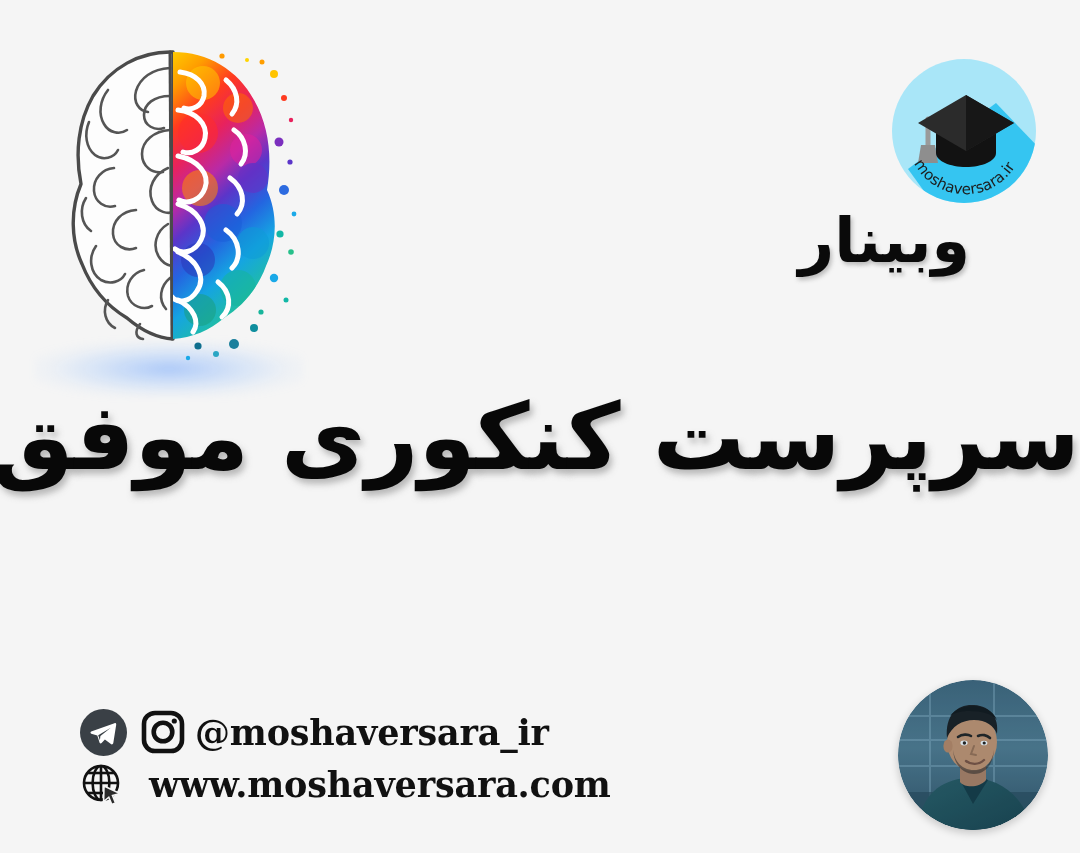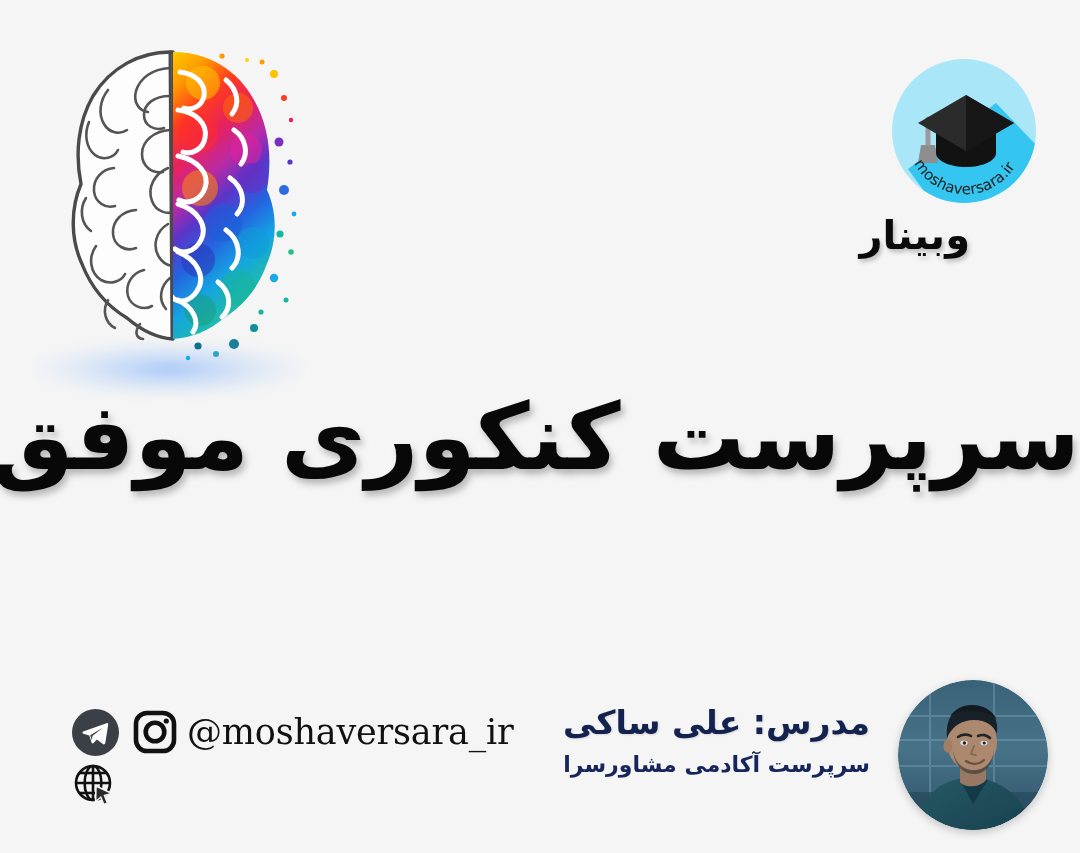--- a/index.html
+++ b/index.html
@@ -32,24 +32,24 @@
   }
 
   
   #logo-badge{
     position:absolute;
     right:42px; top:57px;
     width:148px; height:148px;
   }
   #webinar-word{
     position:absolute;
-    right:110px; top:212px;
+    right:110px; top:204px;
     font-family:"DejaVu Sans","Liberation Sans",sans-serif;
     font-weight:bold;
-    font-size:40px;
+    font-size:62px;
     color:#0a0a0a;
     letter-spacing:0px;
     text-shadow:2px 3px 4px rgba(120,120,120,.45);
     direction:rtl;
   }
   #main-title{
     position:absolute;
     left:0; right:0; top:390px;
     text-align:center;
     font-family:"DejaVu Sans","Liberation Sans",sans-serif;
@@ -58,22 +58,23 @@
     line-height:1.05;
     color:#080808;
     text-shadow:3px 5px 6px rgba(125,125,125,.50);
     direction:rtl;
     white-space:nowrap;
   }
 
   
   #social-block{
     position:absolute;
-    left:72px; top:706px;
+    left:80px; top:706px;
     width:470px;
+    font-weight:bold;
   }
   .social-row{
     display:flex;
     align-items:center;
     height:52px;
   }
   .social-row .ico{
     flex:0 0 auto;
     display:flex;align-items:center;justify-content:center;
   }
@@ -291,28 +292,25 @@
             <circle cx="21" cy="22" r="17"></circle>
             <ellipse cx="21" cy="22" rx="8.4" ry="17"></ellipse>
             <path d="M4 22 H38"></path>
             <path d="M7 12 H35"></path>
             <path d="M7 32 H35"></path>
             <path d="M21 5 V39"></path>
           </g>
           <path d="M24 25 L40 32.5 L32.5 34.5 L35.5 42 L31.8 43.6 L28.8 36.2 L23.6 40.6 Z" fill="#2b2b2b" stroke="#f5f5f5" stroke-width="1.6"></path>
         </svg>
       </span>
+      <span id="site-text" class="social-text">www.moshaversara.com</span>
     </div>
 
   </div>
 
-  <div id="presenter-block">
-    <div id="presenter-name">مدرس: علی ساکی</div>
-    <div id="presenter-role">سرپرست آکادمی مشاورسرا</div>
-  </div>
 
   <div id="presenter-photo">
     <svg viewBox="0 0 150 150" width="150" height="150" xmlns="http://www.w3.org/2000/svg">
       <defs>
         <clipPath id="photoClip">
             <circle cx="75" cy="75" r="75"></circle>
           </clipPath>
         <linearGradient id="bgRoom" x1="0" y1="0" x2="0" y2="1">
           <stop offset="0%" stop-color="#3d5f72"></stop>
           <stop offset="45%" stop-color="#4e7486"></stop>

